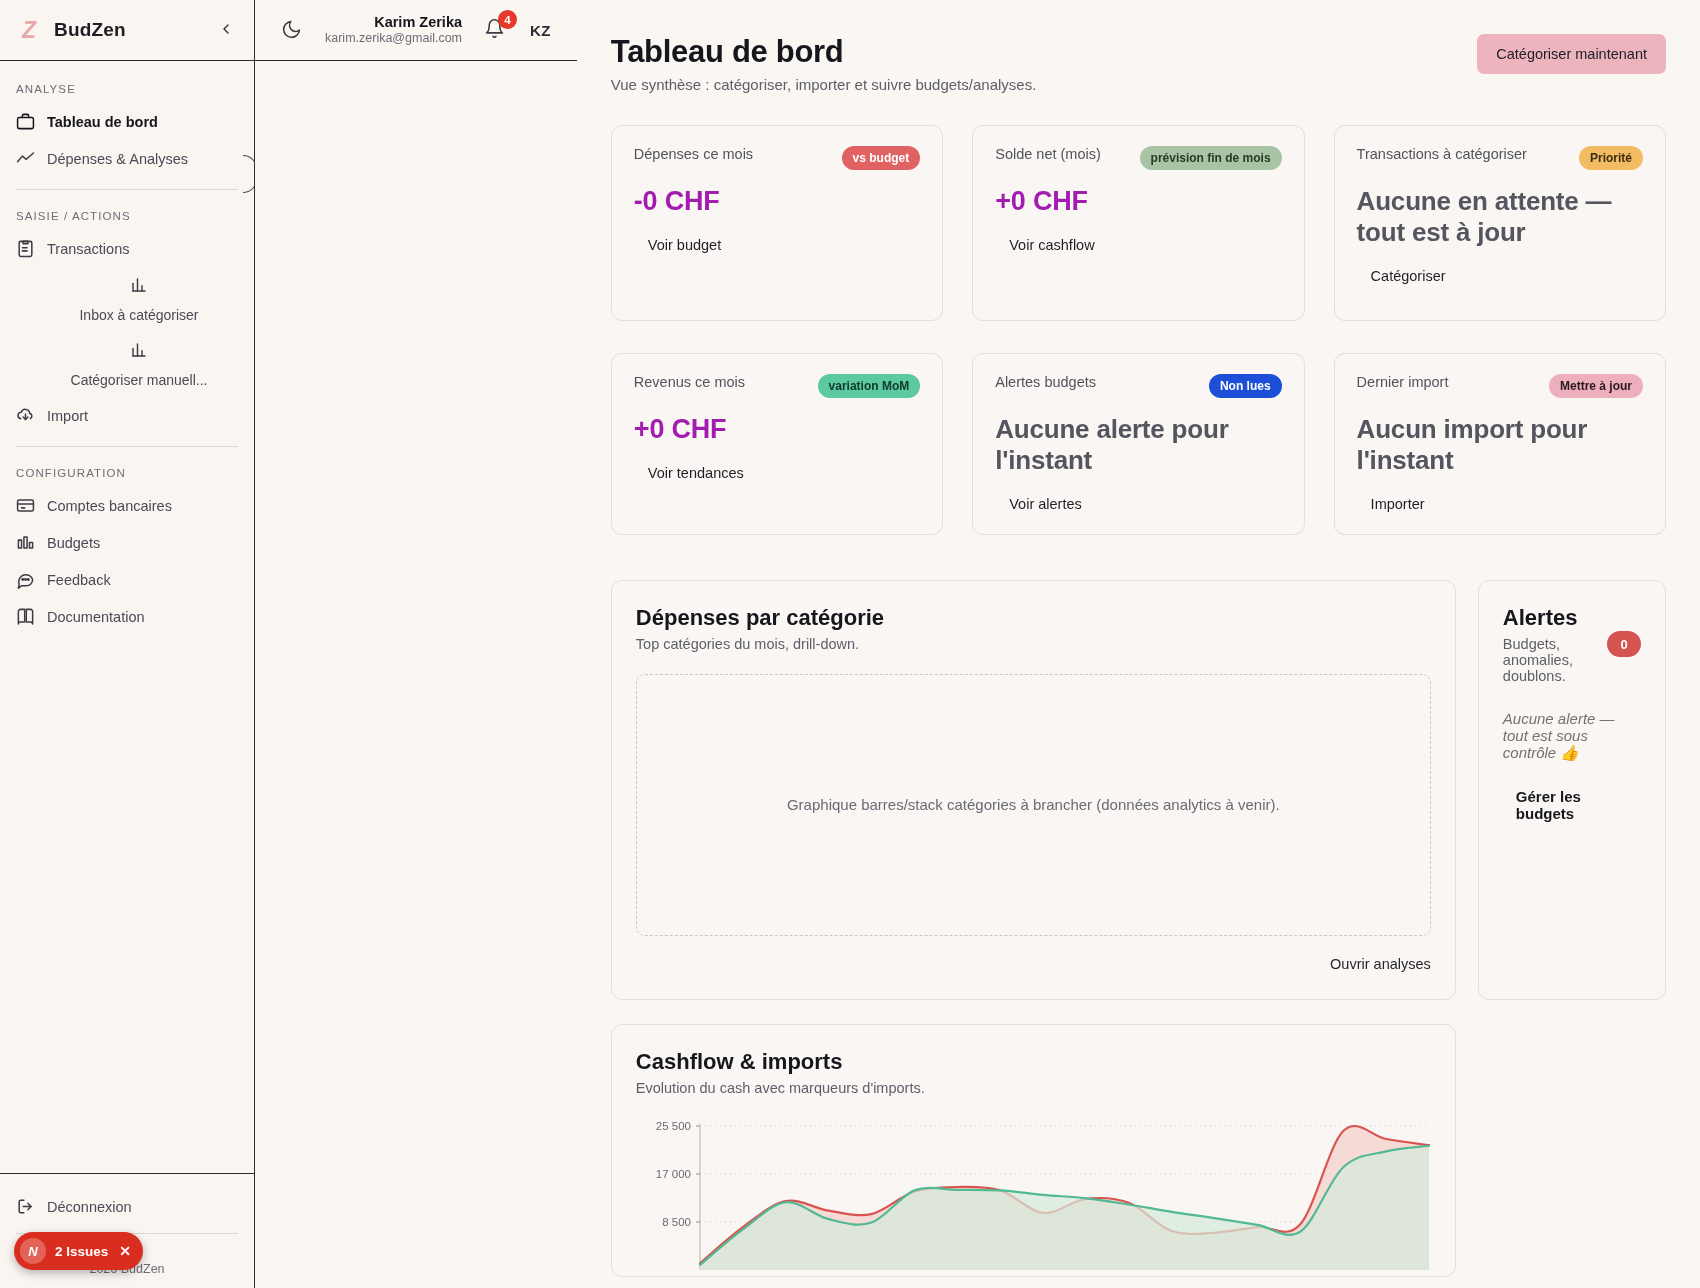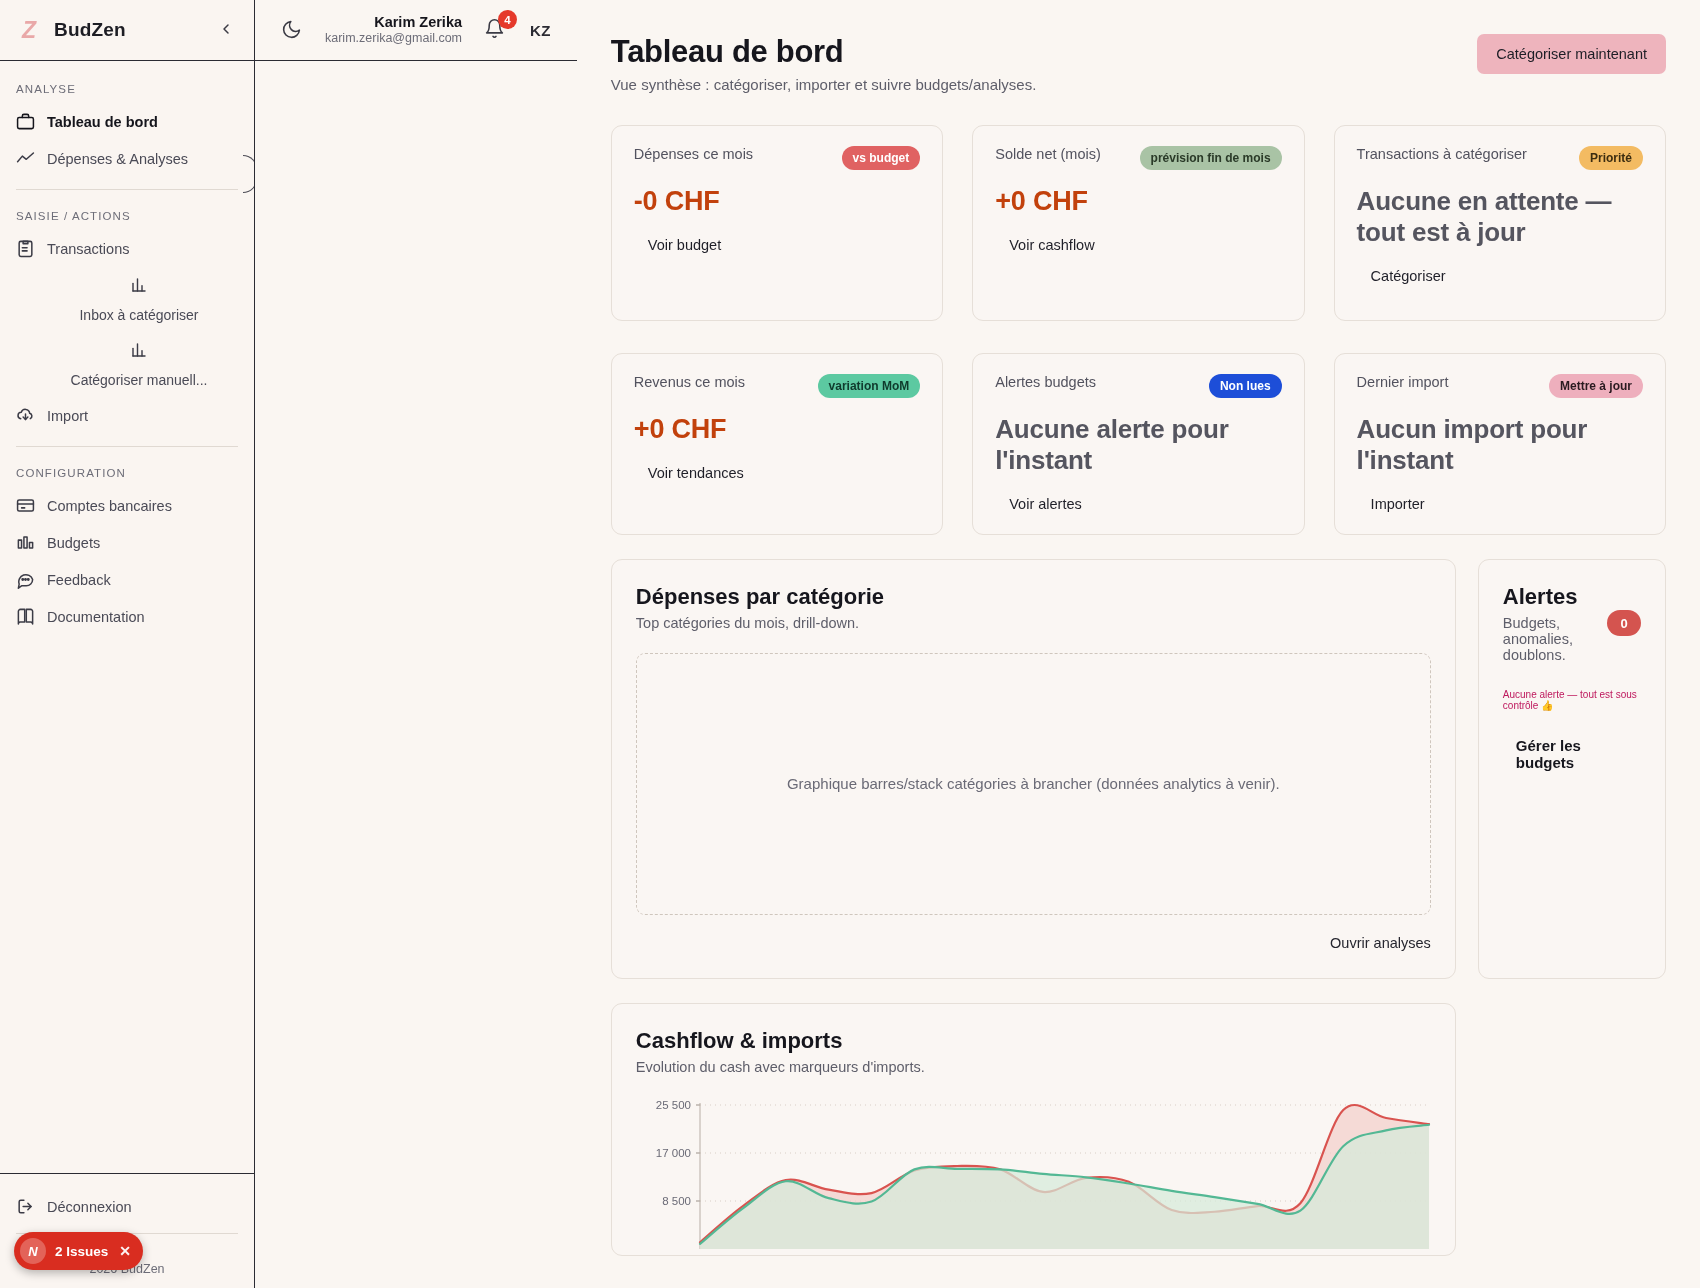--- a/index.html
+++ b/index.html
@@ -139,49 +139,49 @@
   .badge {
     border-radius: 20px; padding: 4px 11px;
     font-size: 12px; font-weight: 700; white-space: nowrap; line-height: 1.35;
   }
   .b-red   { background: #e06262; color: #fff; }
   .b-sage  { background: #a9c3a5; color: #2a3a28; }
   .b-amber { background: #f3bb62; color: #3c2d10; }
   .b-teal  { background: #5cc9a1; color: #0f3a2c; }
   .b-red2  { background: #1d4ed8; color: #fff; }
   .b-pink  { background: #eeafbd; color: #2a1a20; }
-  .kpi-value { font-size: 27px; font-weight: 700; color: #c2410c; margin-top: 16px; letter-spacing: -.2px; }
+  .kpi-value { font-size: 27px; font-weight: 700; color: #a21caf; margin-top: 16px; letter-spacing: -.2px; }
   .kpi-value.muted { color: #55555f; font-weight: 600; font-size: 26px; line-height: 1.18; }
   .kpi-link {
     margin-top: 20px; font-size: 14.5px; color: #1f1f28;
     cursor: pointer; padding-left: 14px;
   }
 
   .panel-grid { display: grid; grid-template-columns: 845px 1fr; gap: 22px; margin-top: 24px; }
   .panel {
     background: #faf6f3; border: 1px solid #e6dfd8;
-    border-radius: 11px; padding: 24px 24px 20px 24px;
+    border-radius: 11px; padding: 24px 24px 20px 24px; margin-top: 21px;
   }
   .panel-title { font-size: 22px; font-weight: 700; color: #16161d; }
   .panel-sub { font-size: 14.5px; color: #5e5e6a; margin-top: 5px; }
   .chart-placeholder {
     margin-top: 22px; height: 262px;
     border: 1.5px dashed #cfc6bd; border-radius: 9px;
     display: flex; align-items: center; justify-content: center;
     font-size: 15px; color: #6a6a76; text-align: center; padding: 0 24px;
   }
   .panel-action { text-align: right; margin-top: 20px; font-size: 14.5px; color: #26262f; cursor: pointer; }
 
   .alerts-head { display: flex; align-items: center; justify-content: space-between; }
   .alert-count {
     background: #d4544f; color: #fff; border-radius: 20px;
     min-width: 34px; height: 26px; font-size: 13px; font-weight: 600;
     display: flex; align-items: center; justify-content: center; padding: 0 10px;
   }
-  .alerts-empty { font-size: 10px; color: #be185d; margin-top: 26px; }
+  .alerts-empty { font-size: 15px; color: #737373; margin-top: 26px; font-style: italic; }
   .alerts-link { font-size: 15px; font-weight: 600; color: #16161d; margin-top: 26px; padding-left: 13px; cursor: pointer; }
   .alerts-panel { min-height: 420px; }
 
   .cash-panel { margin-top: 24px; width: 845px; padding-bottom: 0; }
   .cash-chart { margin-top: 16px; }
   .axis-lbl { font-size: 11.5px; fill: #6a6a76; font-family: "Liberation Sans", sans-serif; }
 </style>
 </head>
 <body>
 

